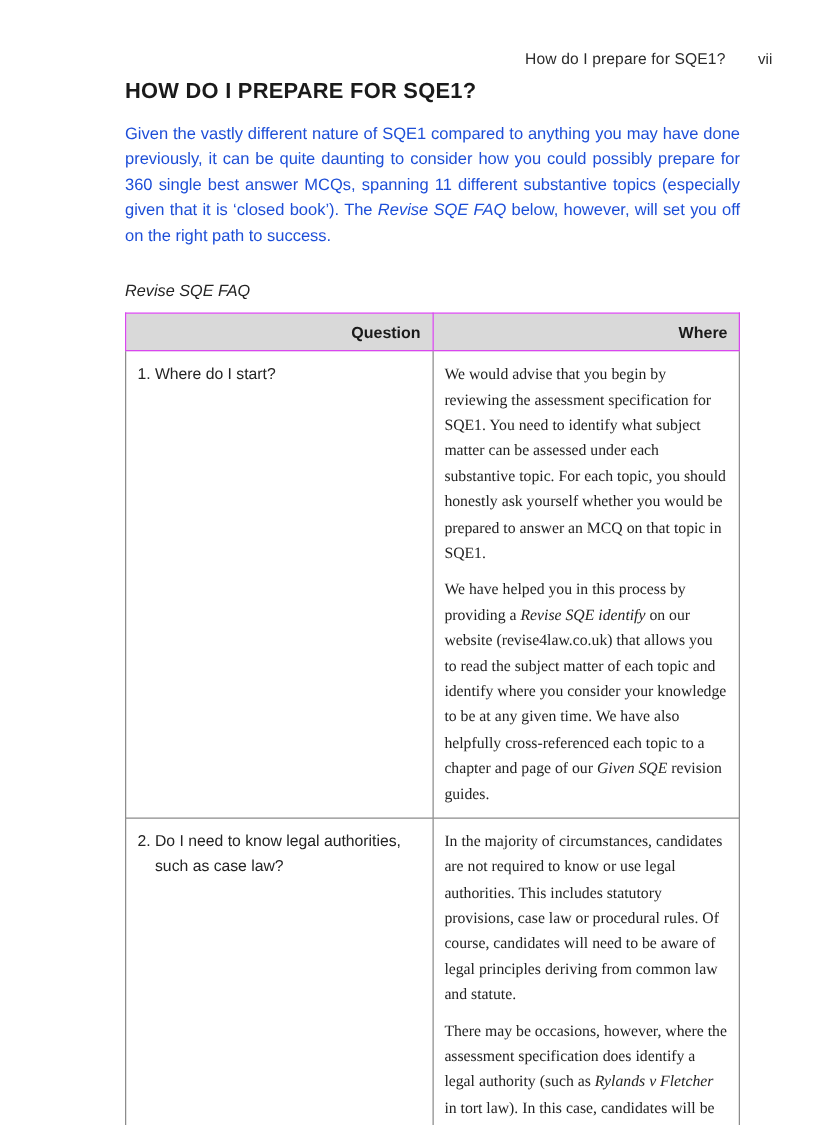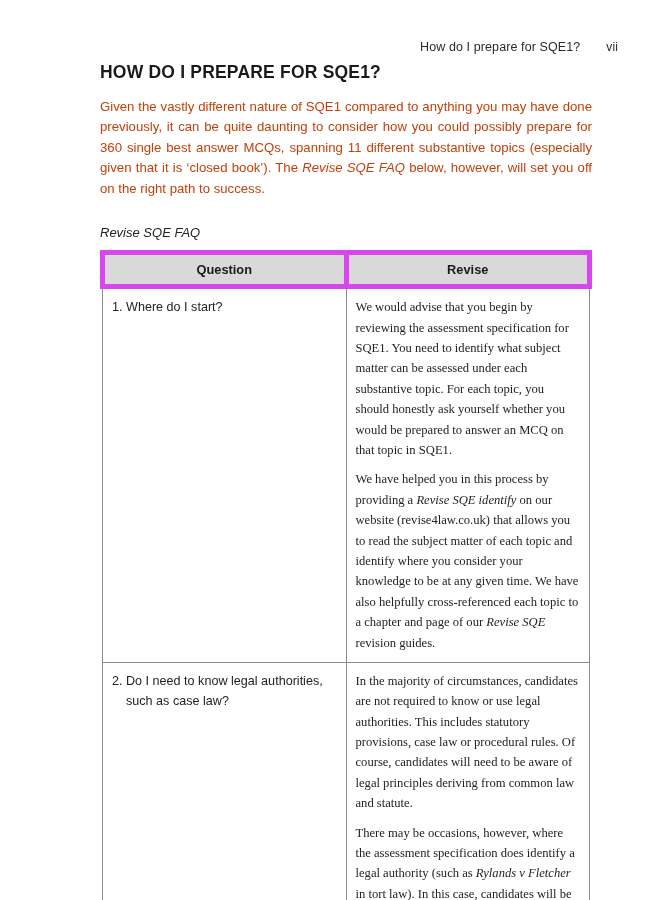--- a/index.html
+++ b/index.html
@@ -53,21 +53,21 @@
   h1.title {
     font-size: 17.5px;
     font-weight: bold;
     letter-spacing: 0.2px;
     color: #1a1a1a;
     margin: 0 0 14px 0;
   }
   p.body-par {
     font-size: 13.2px;
     line-height: 1.55;
-    color: #c2410c;
+    color: #1d4ed8;
     margin: 0 0 6px 0;
     text-align: justify;
   }
   p.body-par em {
     font-style: italic;
   }
   .sub-label {
     font-size: 13px;
     font-style: italic;
     color: #232323;
@@ -75,22 +75,22 @@
     margin-bottom: 10px;
   }
   table.faq {
     border-collapse: collapse;
     width: 100%;
     table-layout: fixed;
     border: 1px solid #8c8c8c;
   }
   table.faq th {
     background: #d9d9d9;
-    border: 5px solid #d946ef;
-    text-align: center;
+    border: 1px solid #d946ef;
+    text-align: right;
     font-size: 12.8px;
     font-weight: bold;
     color: #1a1a1a;
     padding: 7px 9px 7px 9px;
   }
   table.faq td {
     border: 1px solid #8c8c8c;
     vertical-align: top;
     font-size: 12.6px;
     line-height: 1.62;
@@ -140,31 +140,31 @@
       <p class="body-par">
         <span>Given the vastly different nature of SQE1 compared to anything you may have done previously, it can be quite daunting to consider how you could possibly prepare for 360 single best answer MCQs, spanning 11 different substantive topics (especially given that it is ‘closed book’). The </span><em>Revise SQE FAQ</em><span> below, however, will set you off on the right path to success.</span>
       </p>
 
       <div class="sub-label">Revise SQE FAQ</div>
 
       <table class="faq">
         <thead>
           <tr>
             <th class="q-cell">Question</th>
-            <th class="a-cell">Revise</th>
+            <th class="a-cell">Where</th>
           </tr>
         </thead>
         <tbody id="faq-body">
             <tr>
               <td class="q-cell">
                 <div class="q-text"><span class="q-num">1.</span>Where do I start?</div>
               </td>
               <td class="a-cell">
                 <p class="a-par">We would advise that you begin by reviewing the assessment specification for SQE1. You need to identify what subject matter can be assessed under each substantive topic. For each topic, you should honestly ask yourself whether you would be prepared to answer an MCQ on that topic in SQE1.</p>
-                <p class="a-par">We have helped you in this process by providing a <em>Revise SQE identify</em> on our website (revise4law.co.uk) that allows you to read the subject matter of each topic and identify where you consider your knowledge to be at any given time. We have also helpfully cross-referenced each topic to a chapter and page of our <em>Revise SQE</em> revision guides.</p>
+                <p class="a-par">We have helped you in this process by providing a <em>Revise SQE identify</em> on our website (revise4law.co.uk) that allows you to read the subject matter of each topic and identify where you consider your knowledge to be at any given time. We have also helpfully cross-referenced each topic to a chapter and page of our <em>Given SQE</em> revision guides.</p>
               </td>
             </tr>
             <tr>
               <td class="q-cell">
                 <div class="q-text"><span class="q-num">2.</span>Do I need to know legal authorities, such as case law?</div>
               </td>
               <td class="a-cell">
                 <p class="a-par">In the majority of circumstances, candidates are not required to know or use legal authorities. This includes statutory provisions, case law or procedural rules. Of course, candidates will need to be aware of legal principles deriving from common law and statute.</p>
                 <p class="a-par">There may be occasions, however, where the assessment specification does identify a legal authority (such as <em>Rylands v Fletcher</em> in tort law). In this case, candidates will be required to know the name of that case, the principles of that case and how to apply that case to the facts of an MCQ. These circumstances are clearly highlighted in the assessment specification and candidates are advised to ensure they engage with those legal authorities in full.</p>
               </td>

